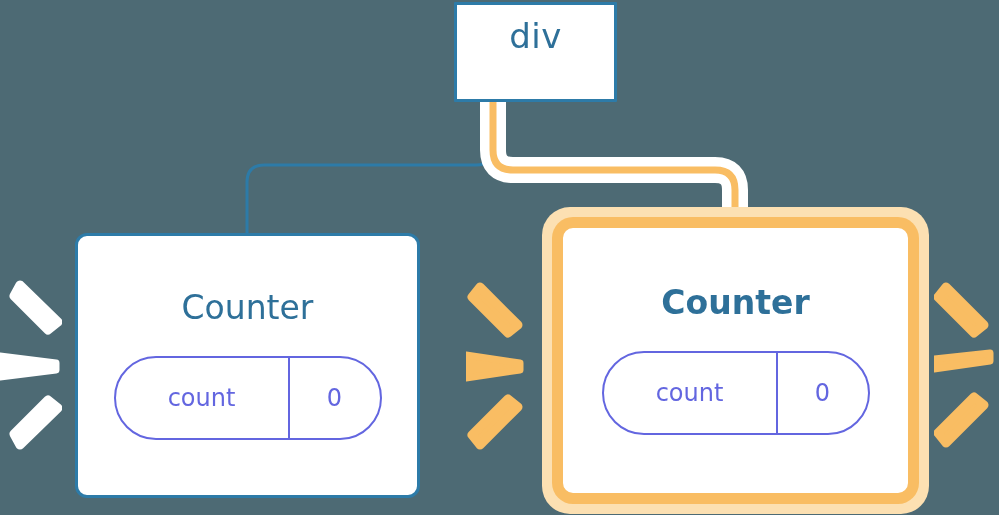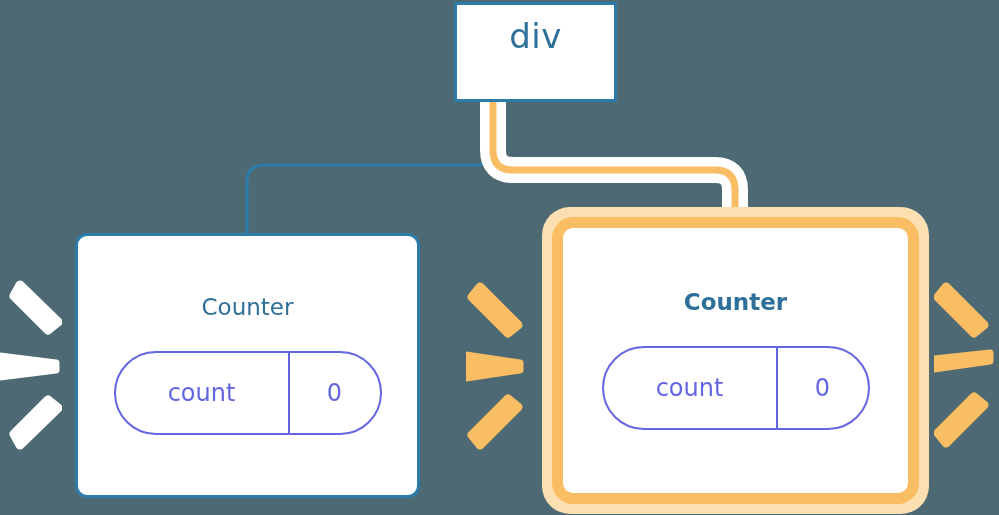--- a/index.html
+++ b/index.html
@@ -70,21 +70,21 @@
     border: 3px solid #ffffff;
     border-radius: 10px;
     box-shadow:
       0 0 0 11px #f9bd63,
       0 0 0 21px #fce0b2;
     z-index: 7;
   }
 
   .node-title {
     color: #2e7099;
-    font-size: 23px;
+    font-size: 33px;
     line-height: 1;
     margin-bottom: 32px;
     white-space: nowrap;
   }
   .node-counter-left .node-title { font-weight: 400; }
   .node-counter-right .node-title { font-weight: 700; }
 
   
   .pill {
     display: flex;

